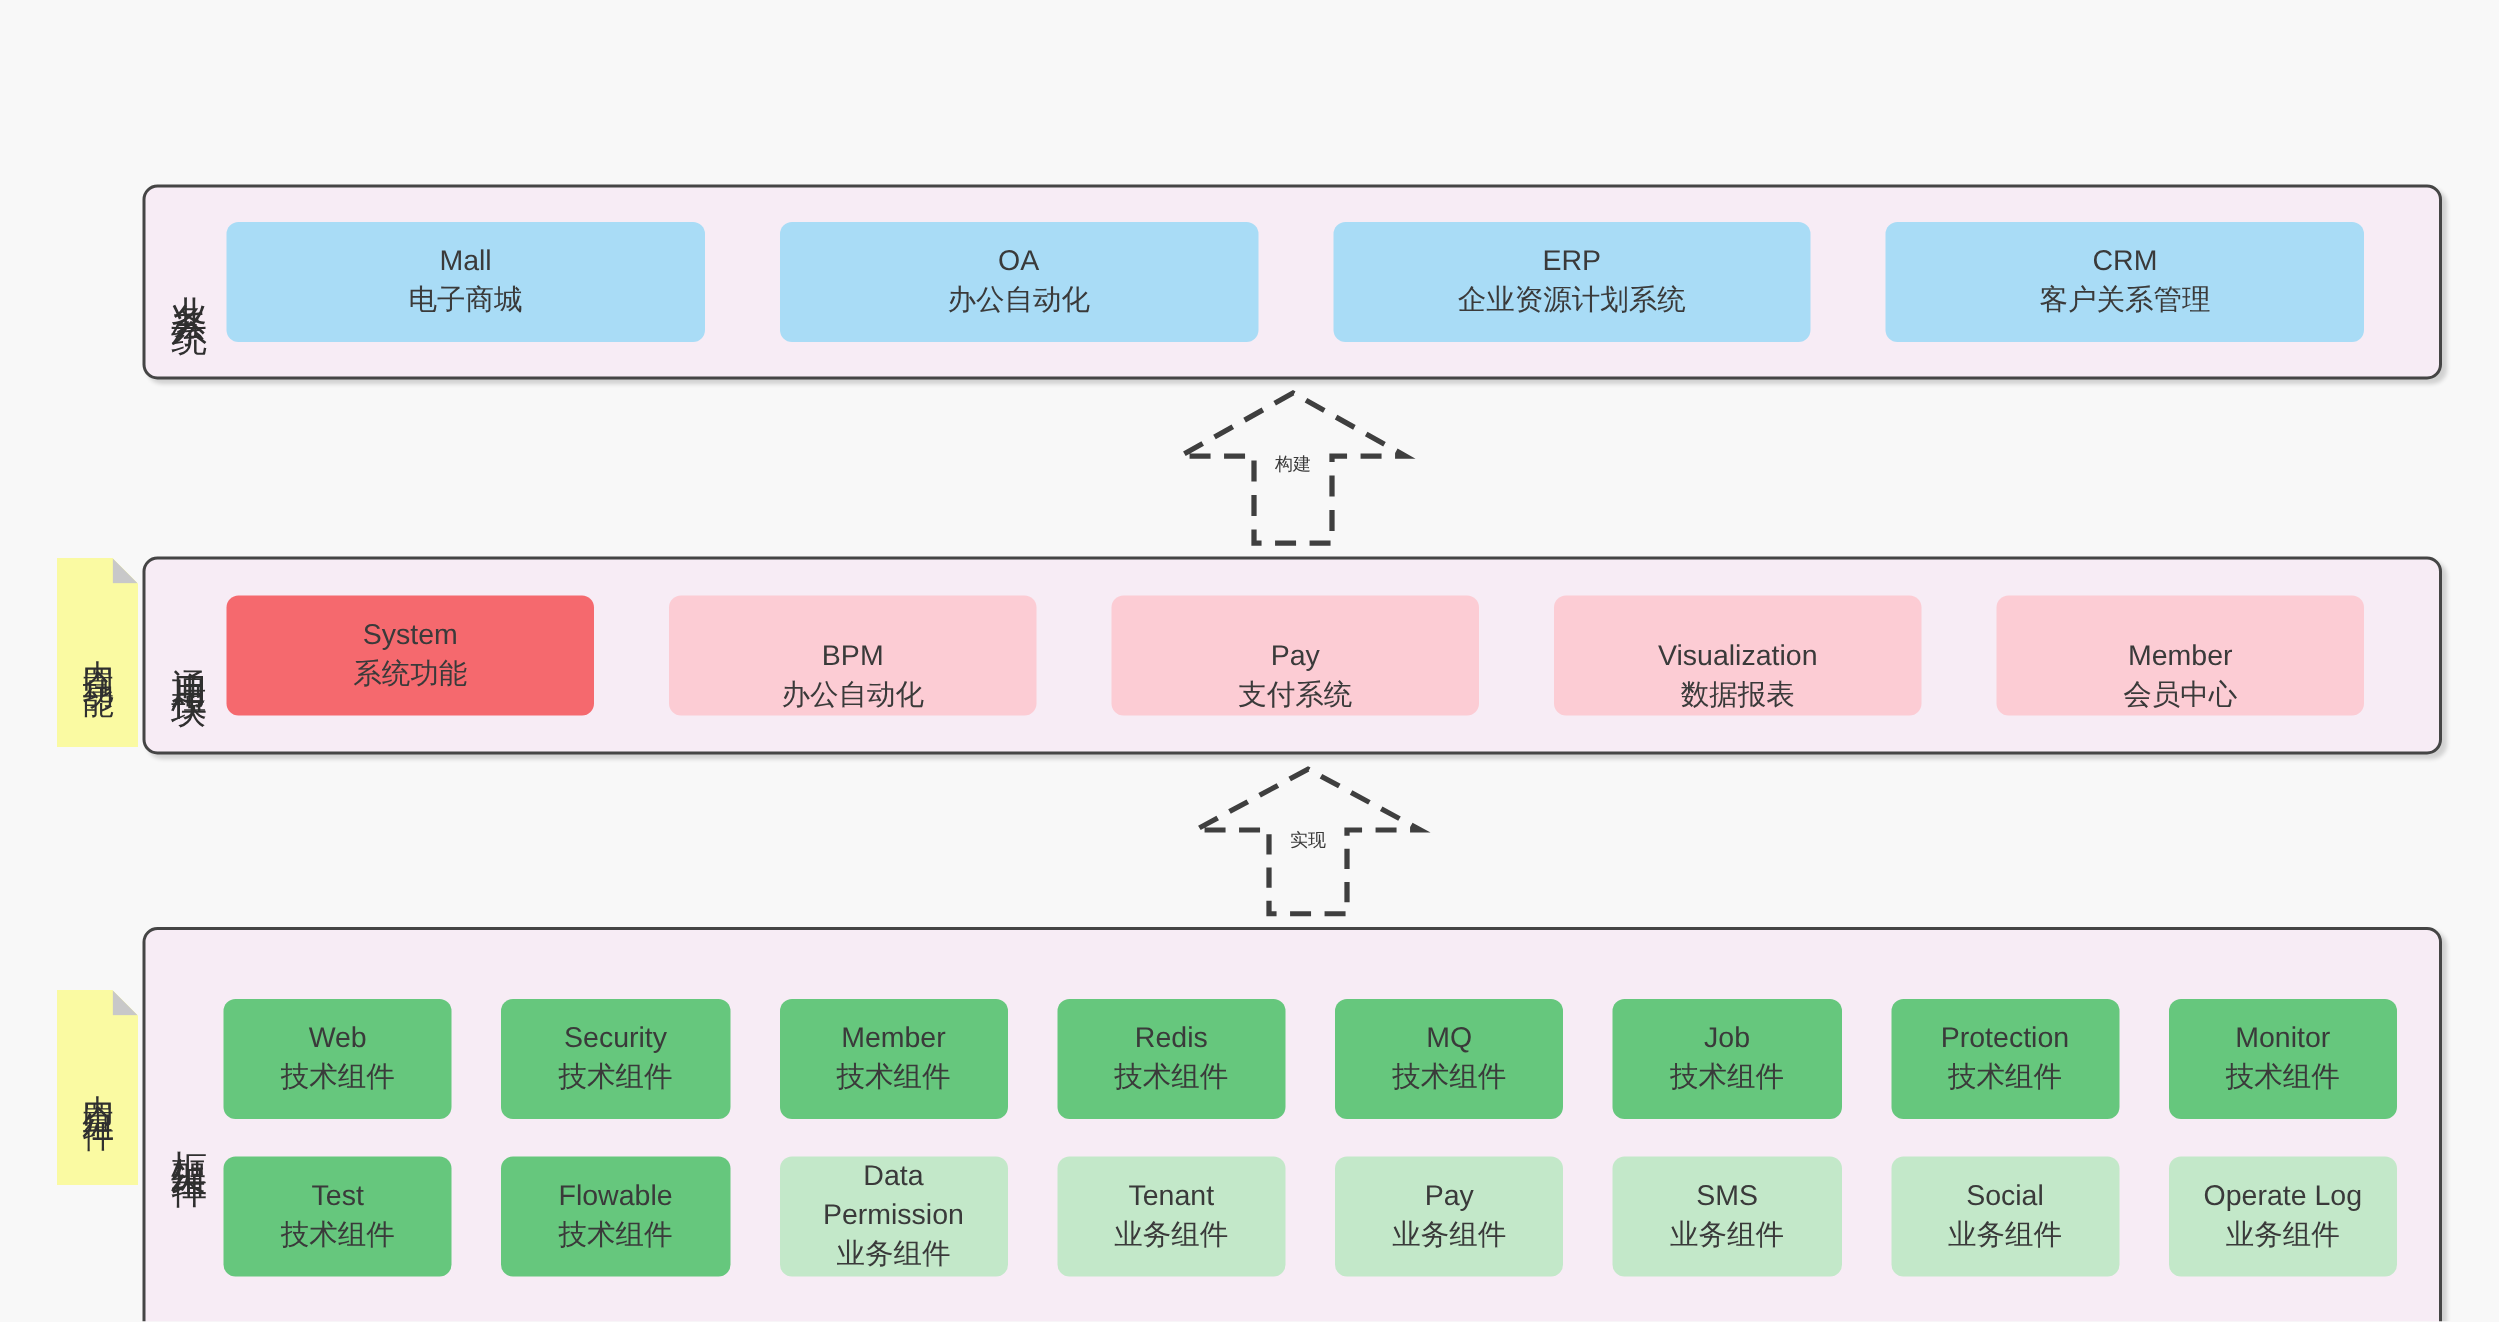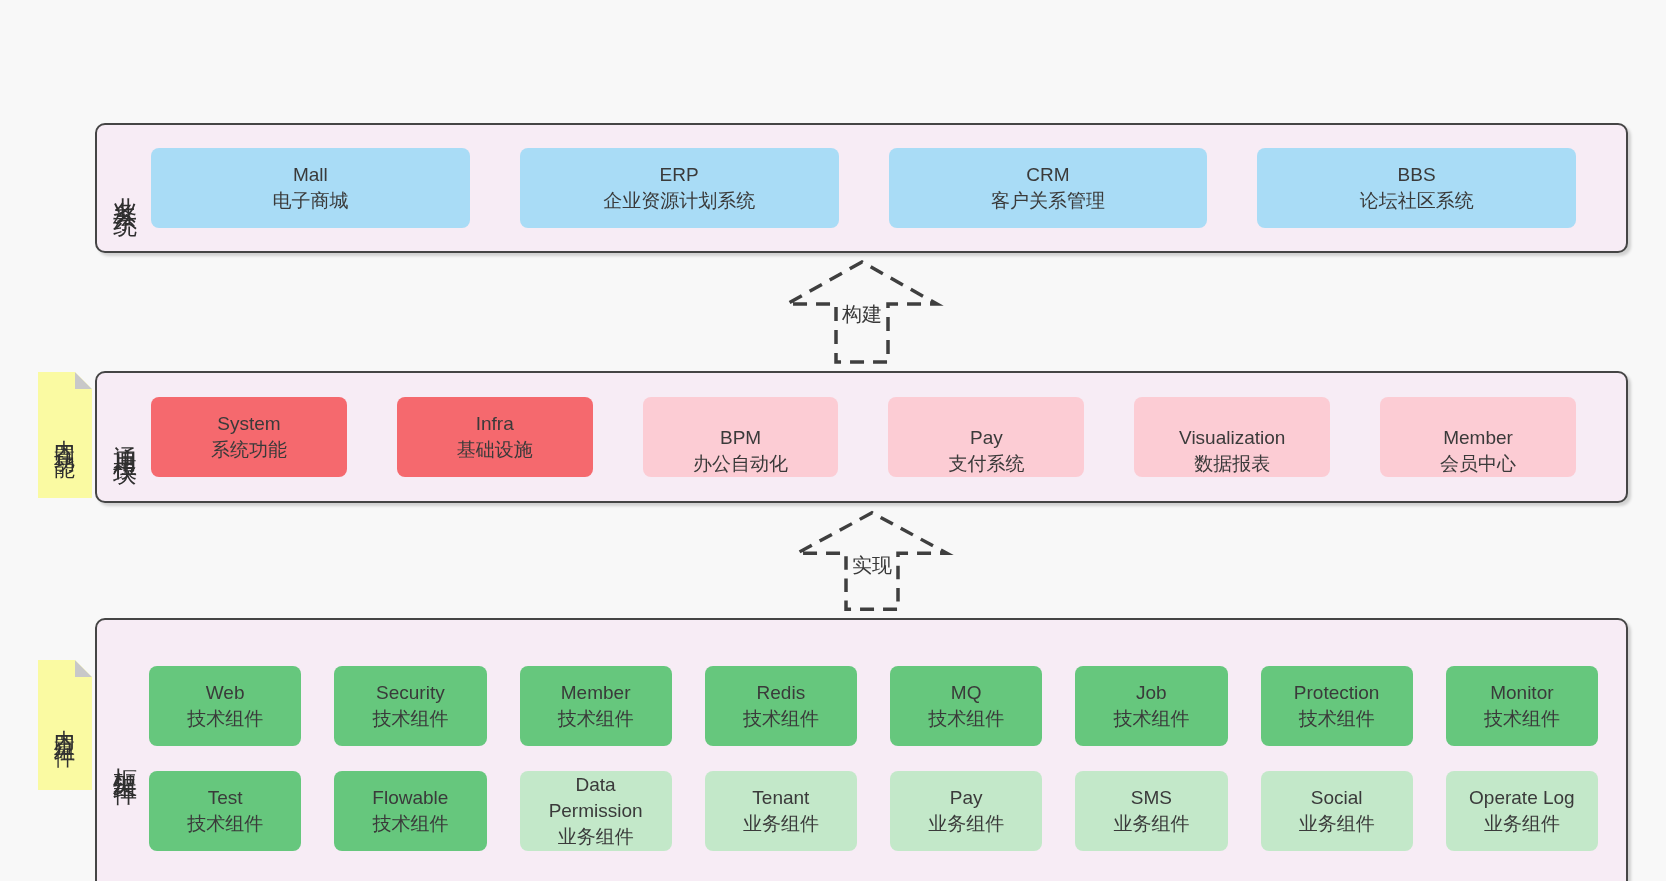--- a/index.html
+++ b/index.html
@@ -43,21 +43,21 @@
   .blue{background:var(--blue);} .red{background:var(--red);}
   .pink{background:var(--pink);justify-content:flex-end;} .green{background:var(--green);}
   .lightgreen{background:var(--light_green);}
   .arrow{position:absolute; width:170px; height:112px;}
   #arrow-build{left:777px; top:256px;}
   #arrow-implement{left:787px; top:507px; height:108px;}
   .arrow svg{position:absolute; inset:0; width:100%; height:100%;}
   .arrow path{fill:none; stroke:var(--arrow); stroke-width:3.5; stroke-dasharray:14 9;}
   .arrow .arrow-label{
     position:absolute; left:50%; transform:translateX(-50%); top:44px;
-    background:var(--page_bg); padding:1px 3px; font-size:20px; white-space:nowrap;
+    background:var(--page_bg); padding:1px 3px; font-size:12px; white-space:nowrap;
   }
   .tag{
     position:absolute; left:38px; width:54px; background:var(--tag_yellow);
     clip-path:polygon(0 0, calc(100% - 17px) 0, 100% 17px, 100% 100%, 0 100%);
     display:flex; align-items:center; justify-content:center;
   }
   #tag-builtin-features{top:372px; height:126px;}
   #tag-builtin-components{top:660px; height:130px;}
   .tag .fold{
     position:absolute; top:0; right:0; width:17px; height:17px;
@@ -74,30 +74,30 @@
 <div class="canvas">
 
   <section class="panel" id="panel-business">
     <div class="vlabel">业务系统</div>
     <div class="boxes">
         <div class="box blue">
           <div class="box-name">Mall</div>
           <div class="box-desc">电子商城</div>
         </div>
         <div class="box blue">
+          <div class="box-name">OA</div>
+          <div class="box-desc">办公自动化</div>
+        </div>
+        <div class="box blue">
           <div class="box-name">ERP</div>
           <div class="box-desc">企业资源计划系统</div>
         </div>
         <div class="box blue">
           <div class="box-name">CRM</div>
           <div class="box-desc">客户关系管理</div>
-        </div>
-        <div class="box blue">
-          <div class="box-name">BBS</div>
-          <div class="box-desc">论坛社区系统</div>
         </div>
       </div>
   </section>
 
   <div class="arrow" id="arrow-build">
     <svg viewBox="0 0 170 112" preserveAspectRatio="none">
       <path d="M85 6 L10 48 L59 48 L59 106 L111 106 L111 48 L160 48 Z"></path>
     </svg>
     <span class="arrow-label">构建</span>
   </div>
@@ -107,24 +107,20 @@
     <div class="fold"></div>
   </div>
 
   <section class="panel" id="panel-modules">
     <div class="vlabel">通用模块</div>
     <div class="boxes">
         <div class="box red">
           <div class="box-name">System</div>
           <div class="box-desc">系统功能</div>
         </div>
-        <div class="box red">
-          <div class="box-name">Infra</div>
-          <div class="box-desc">基础设施</div>
-        </div>
         <div class="box pink">
           <div class="box-name">BPM</div>
           <div class="box-desc">办公自动化</div>
         </div>
         <div class="box pink">
           <div class="box-name">Pay</div>
           <div class="box-desc">支付系统</div>
         </div>
         <div class="box pink">
           <div class="box-name">Visualization</div>

